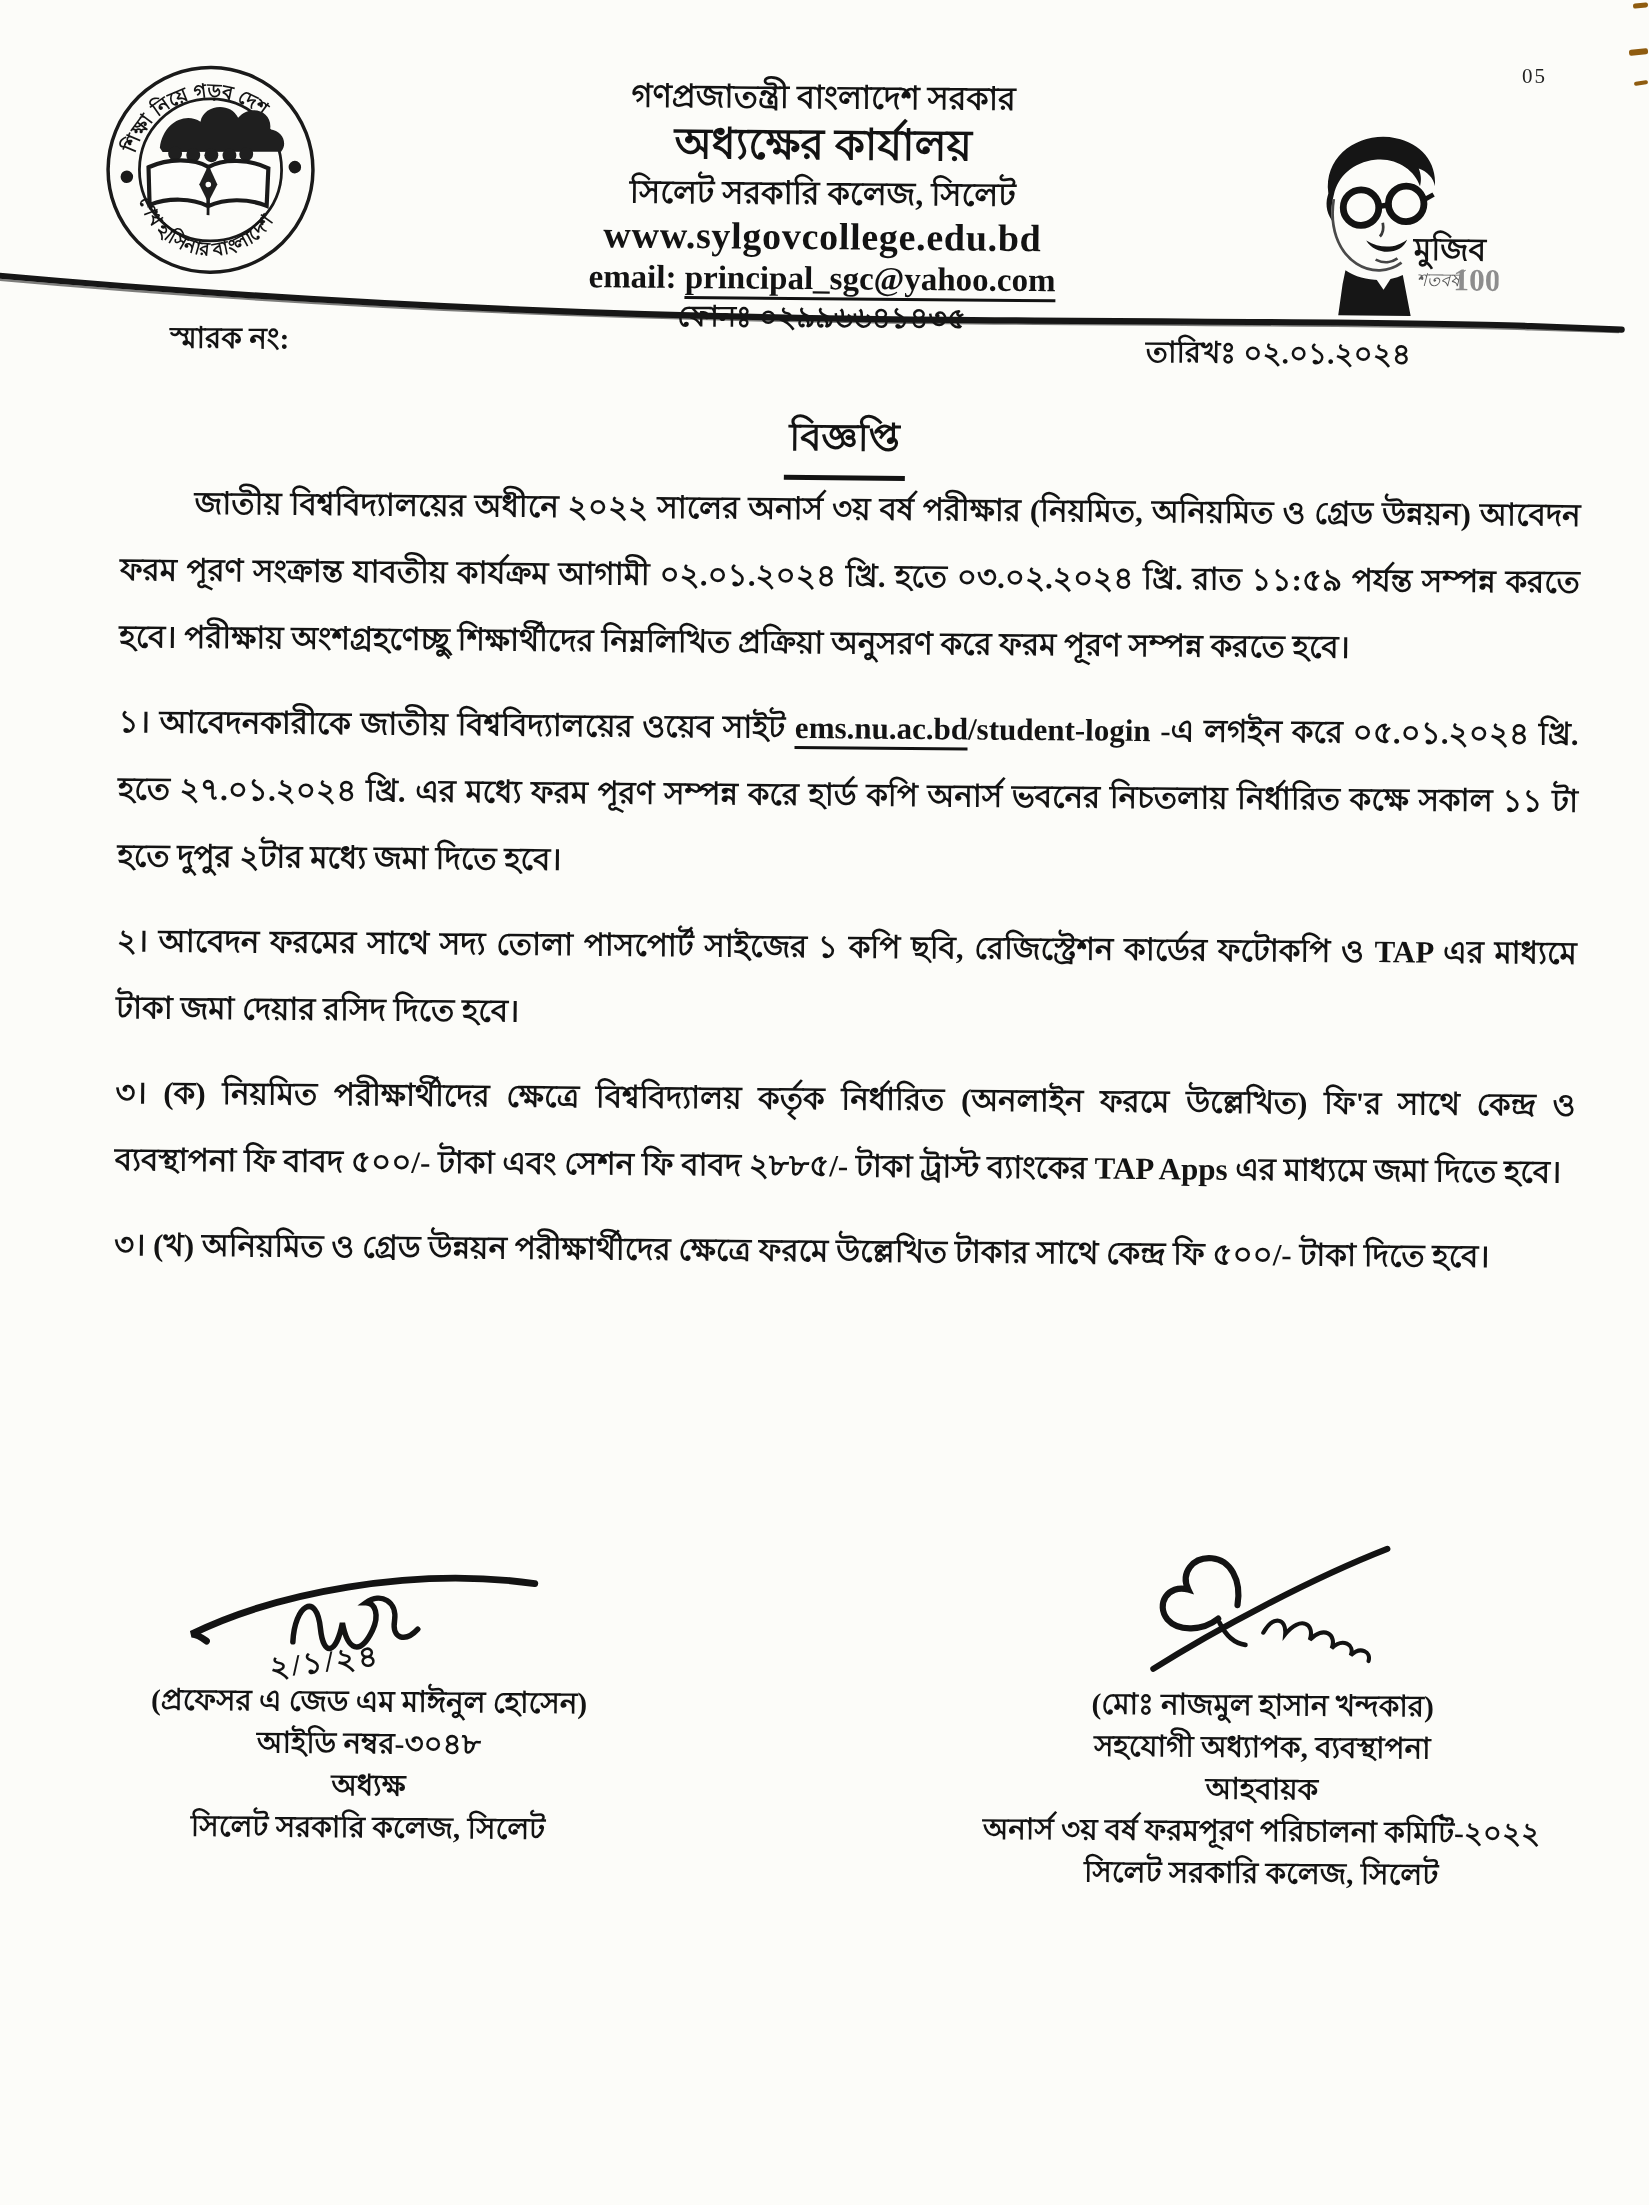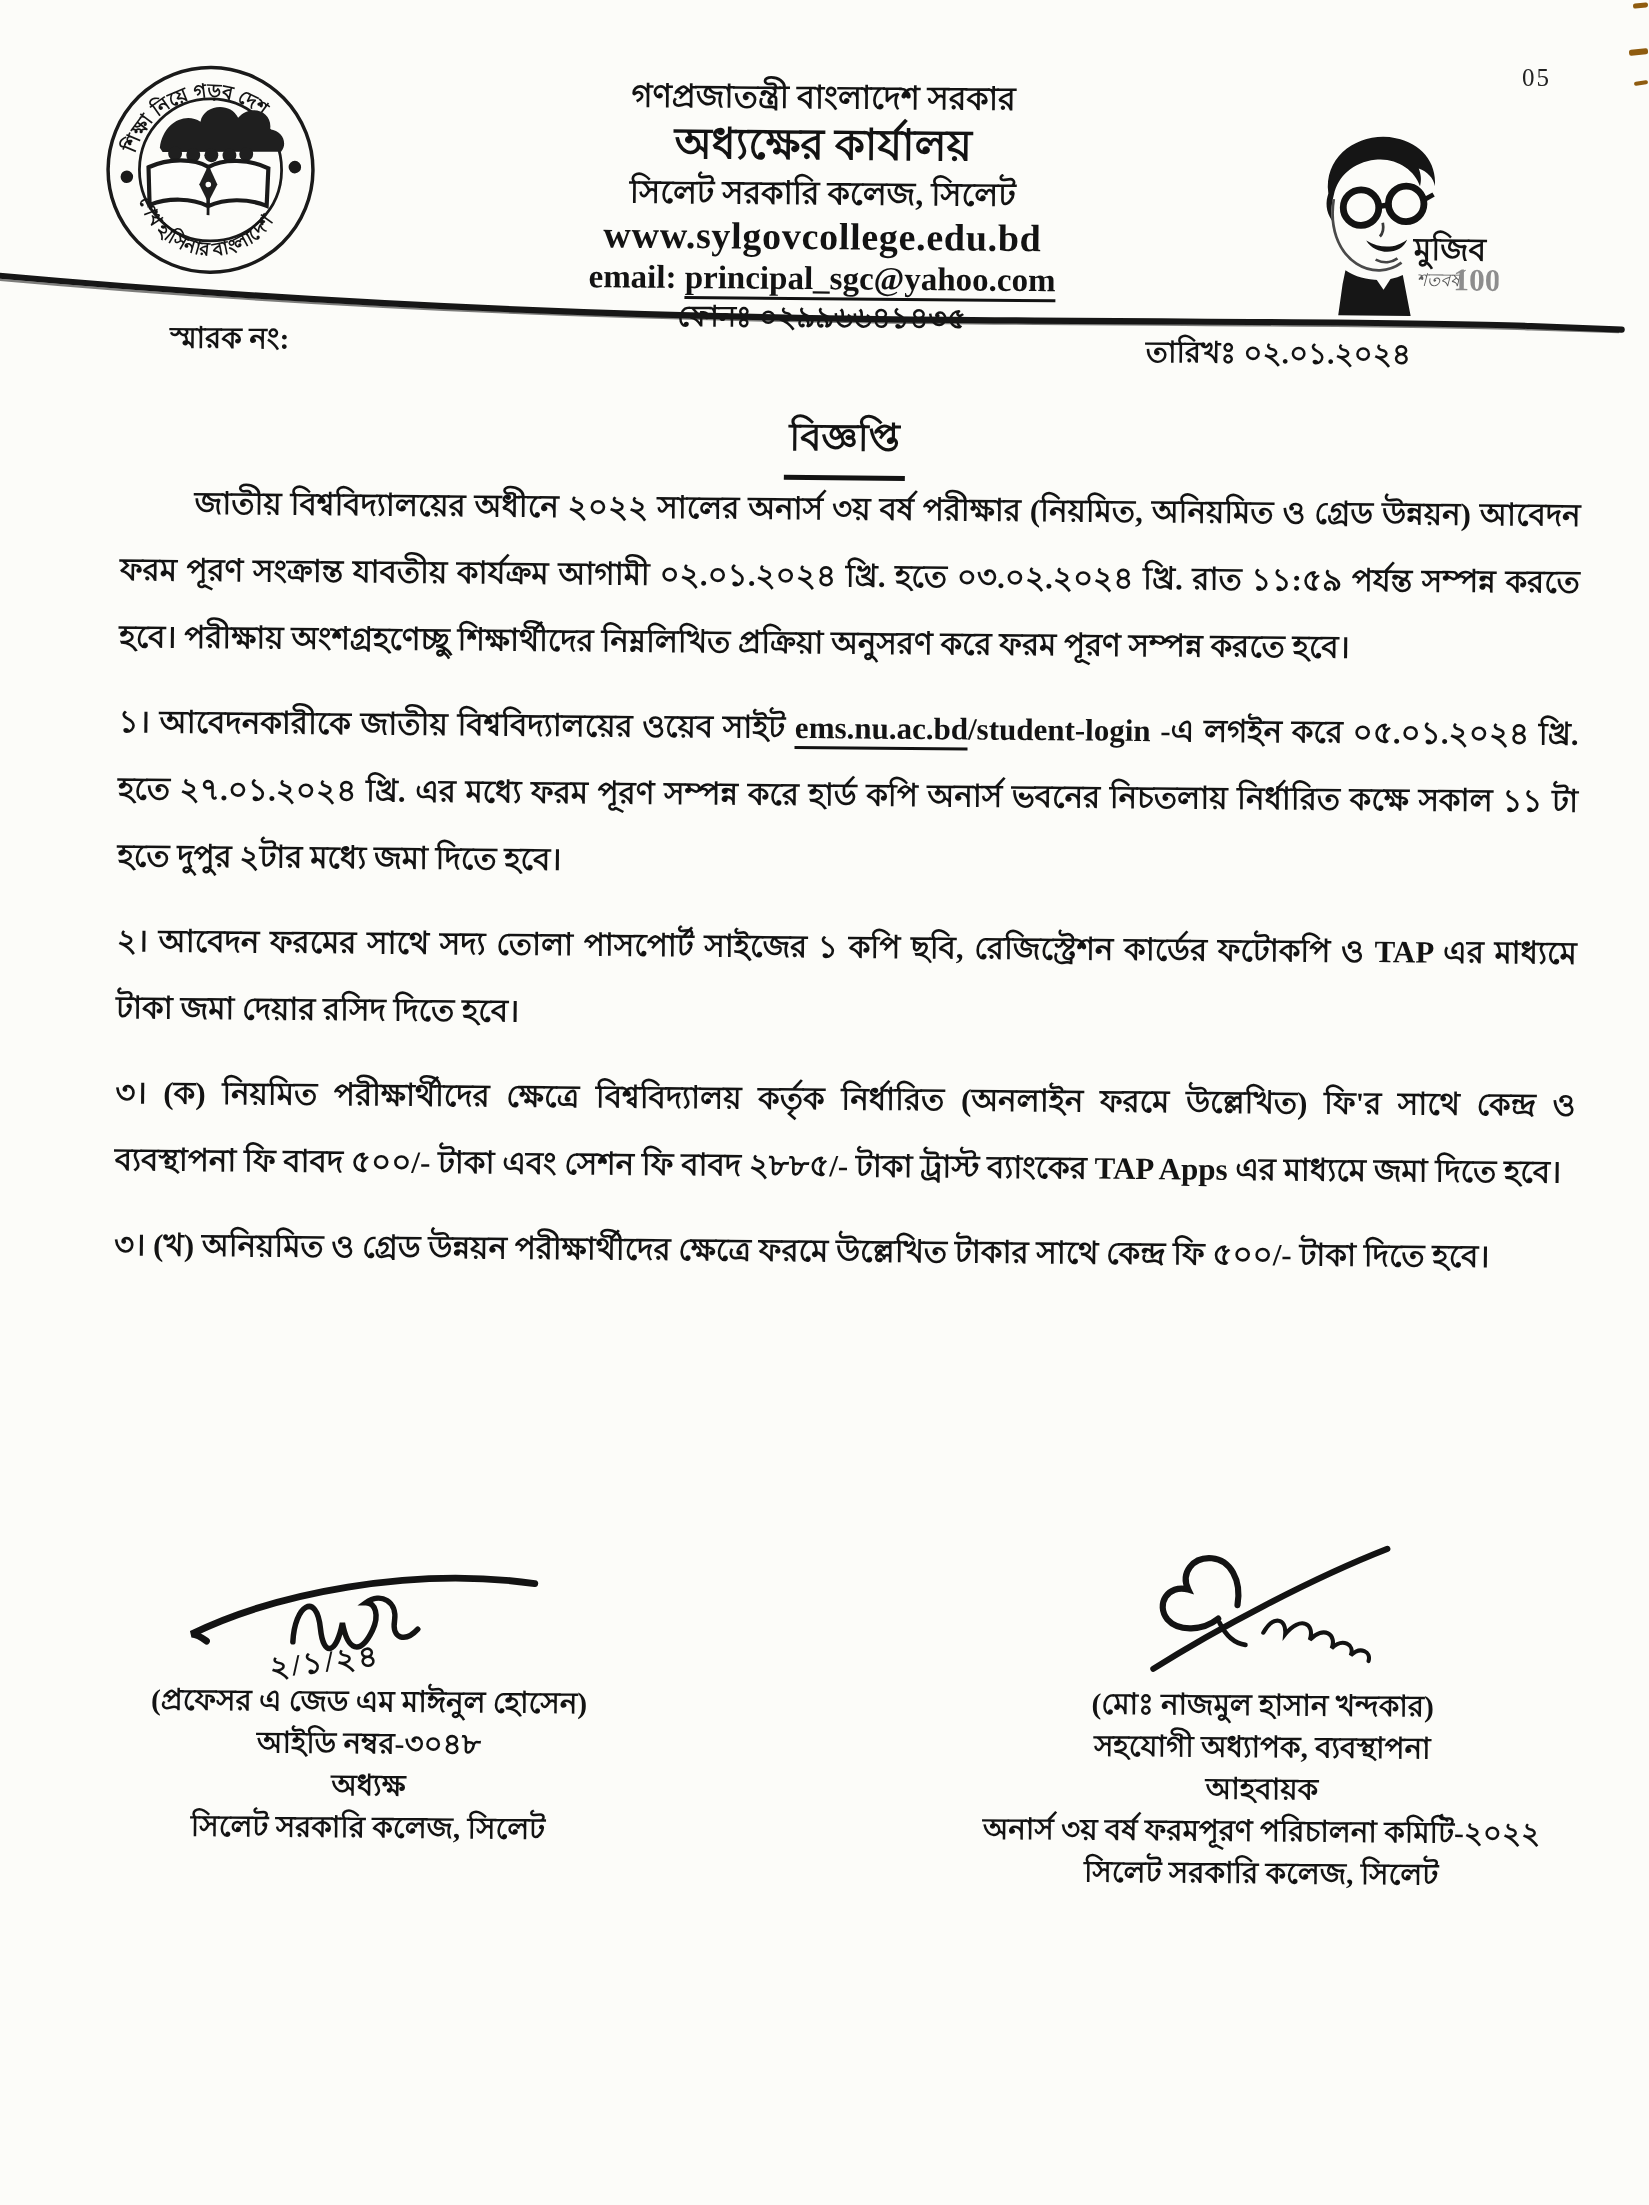--- a/index.html
+++ b/index.html
@@ -35,21 +35,21 @@
   .link-u{border-bottom:3.4px solid #131313;padding-bottom:0.7px;}
   
   .sig{text-align:center;font-size:29.4px;font-weight:700;line-height:42px;}
   .sig-left{left:103px;top:1553px;width:562px;}
   .sig-right{left:952px;top:1515px;width:651px;}
   .sig svg{display:block;margin:0 auto;}
   .hand-date{position:absolute;font-size:30px;font-weight:700;
     transform:rotate(-7deg);letter-spacing:2.7px;}
   .hd-left{left:181px;top:88px;}
   
-  .pageno{left:1522px;top:64px;font-size:25px;letter-spacing:2.1px;color:#222;}
+  .pageno{left:1522px;top:64px;font-size:21px;letter-spacing:2.1px;color:#222;}
   .dash{position:absolute;background:#8f5c10;border-radius:2.1px;}
   .d1{left:1633px;top:2.7px;width:15px;height:4.8px;transform:rotate(-6deg);}
   .d2{left:1629px;top:49px;width:19px;height:5.5px;transform:rotate(-5deg);}
   .d3{left:1634px;top:81px;width:13.7px;height:4.1px;transform:rotate(-8deg);}
 </style>
 </head>
 <body>
 
 <div class="page">
   <div class="tilt">

